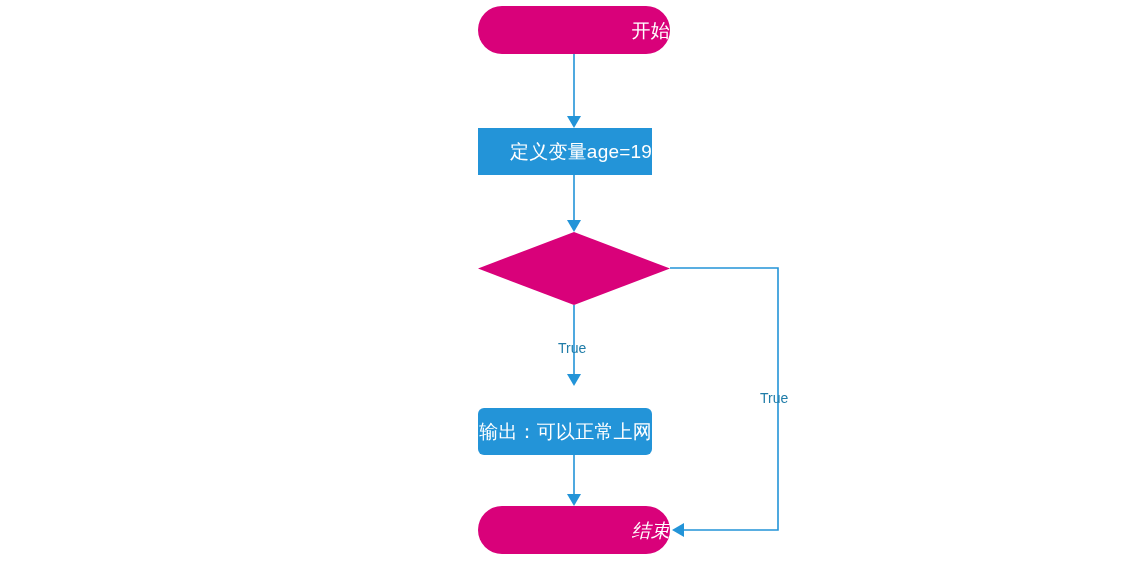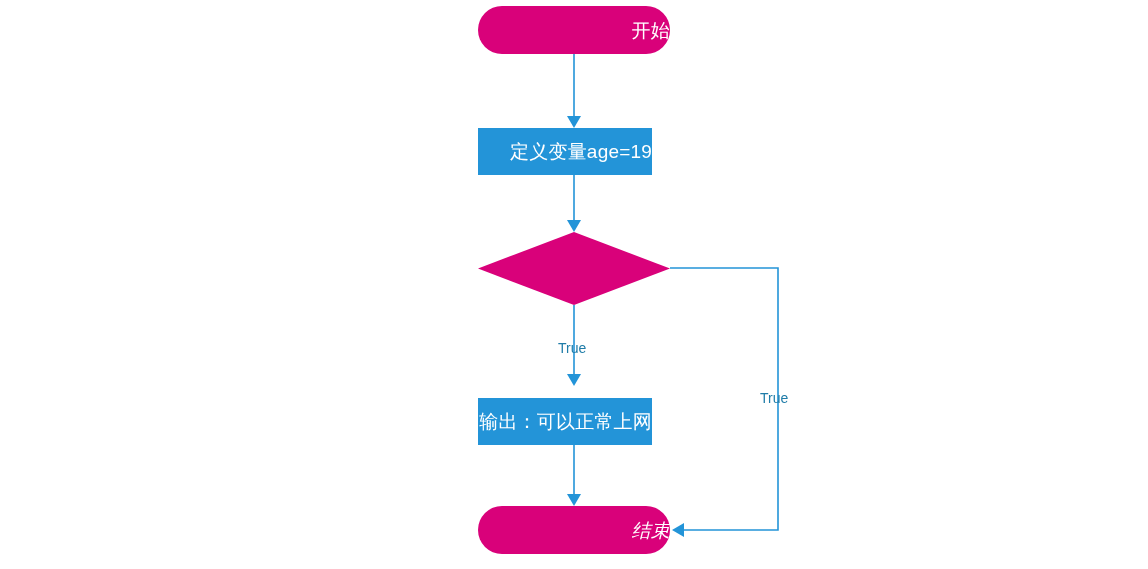--- a/index.html
+++ b/index.html
@@ -50,21 +50,21 @@
   #node-end    { top: 506px; font-style: italic; }
 
   
   .node-process {
     left: 478px;
     width: 174px;
     height: 47px;
     background: #2394d8;
   }
   #node-define { top: 128px; }
-  #node-output { top: 398px; }
+  #node-output { top: 408px; border-radius: 6px; }
 
   
   .node-decision {
     left: 478px;
     top: 232px;
     width: 192px;
     height: 73px;
     background: transparent;
   }
   .node-decision .diamond-shape {

